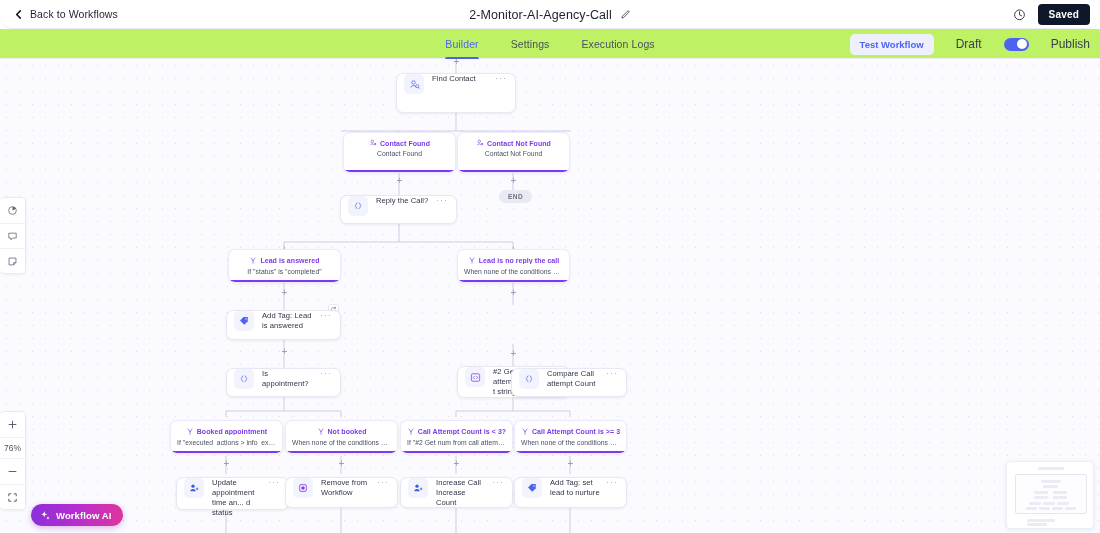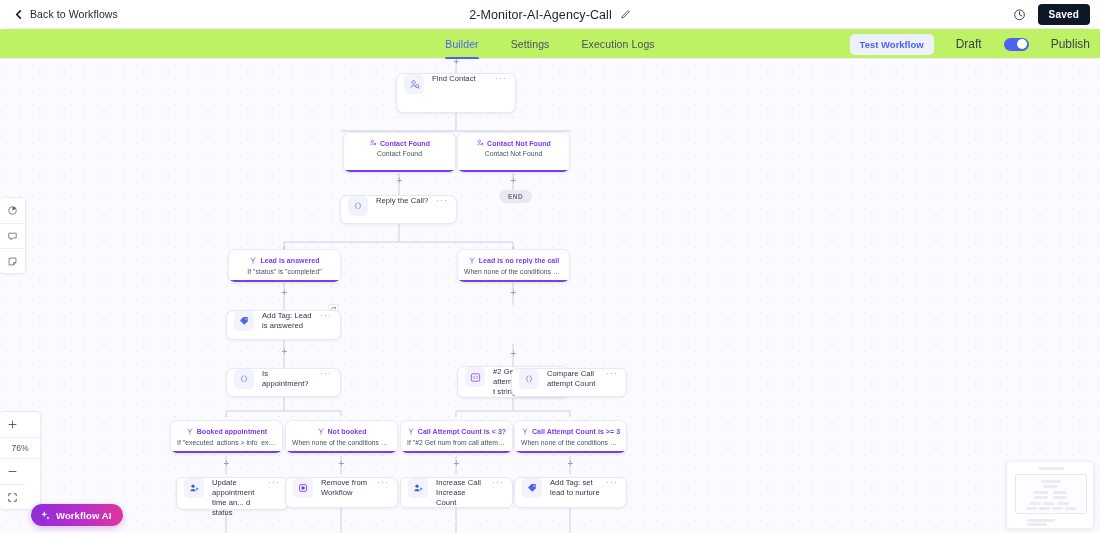--- a/index.html
+++ b/index.html
@@ -556,21 +556,21 @@
         </svg>
       </div>
       <div class="tool-btn">
         <svg viewBox="0 0 16 16" width="11" height="11">
           <path d="M3 3 h10 v6.6 l-3.4 3.4 h-6.6 z" fill="none" stroke="#5a5f75" stroke-width="1.1" stroke-linejoin="round"></path>
           <path d="M13 9.6 h-3.4 v3.4" fill="none" stroke="#5a5f75" stroke-width="1.1" stroke-linejoin="round"></path>
         </svg>
       </div>
     </div>
 
-    <div class="tool-panel" style="left:0;top:352px;width:41px;">
+    <div class="tool-panel" style="left:0;top:352px;width:26px;">
       <div class="tool-btn">
         <svg viewBox="0 0 16 16" width="11" height="11">
           <path d="M8 3 L8 13 M3 8 L13 8" stroke="#3e4256" stroke-width="1.2" stroke-linecap="round"></path>
         </svg>
       </div>
       <div class="zoom-pct">76%</div>
       <div class="tool-btn">
         <svg viewBox="0 0 16 16" width="11" height="11">
           <path d="M3 8 L13 8" stroke="#3e4256" stroke-width="1.2" stroke-linecap="round"></path>
         </svg>

